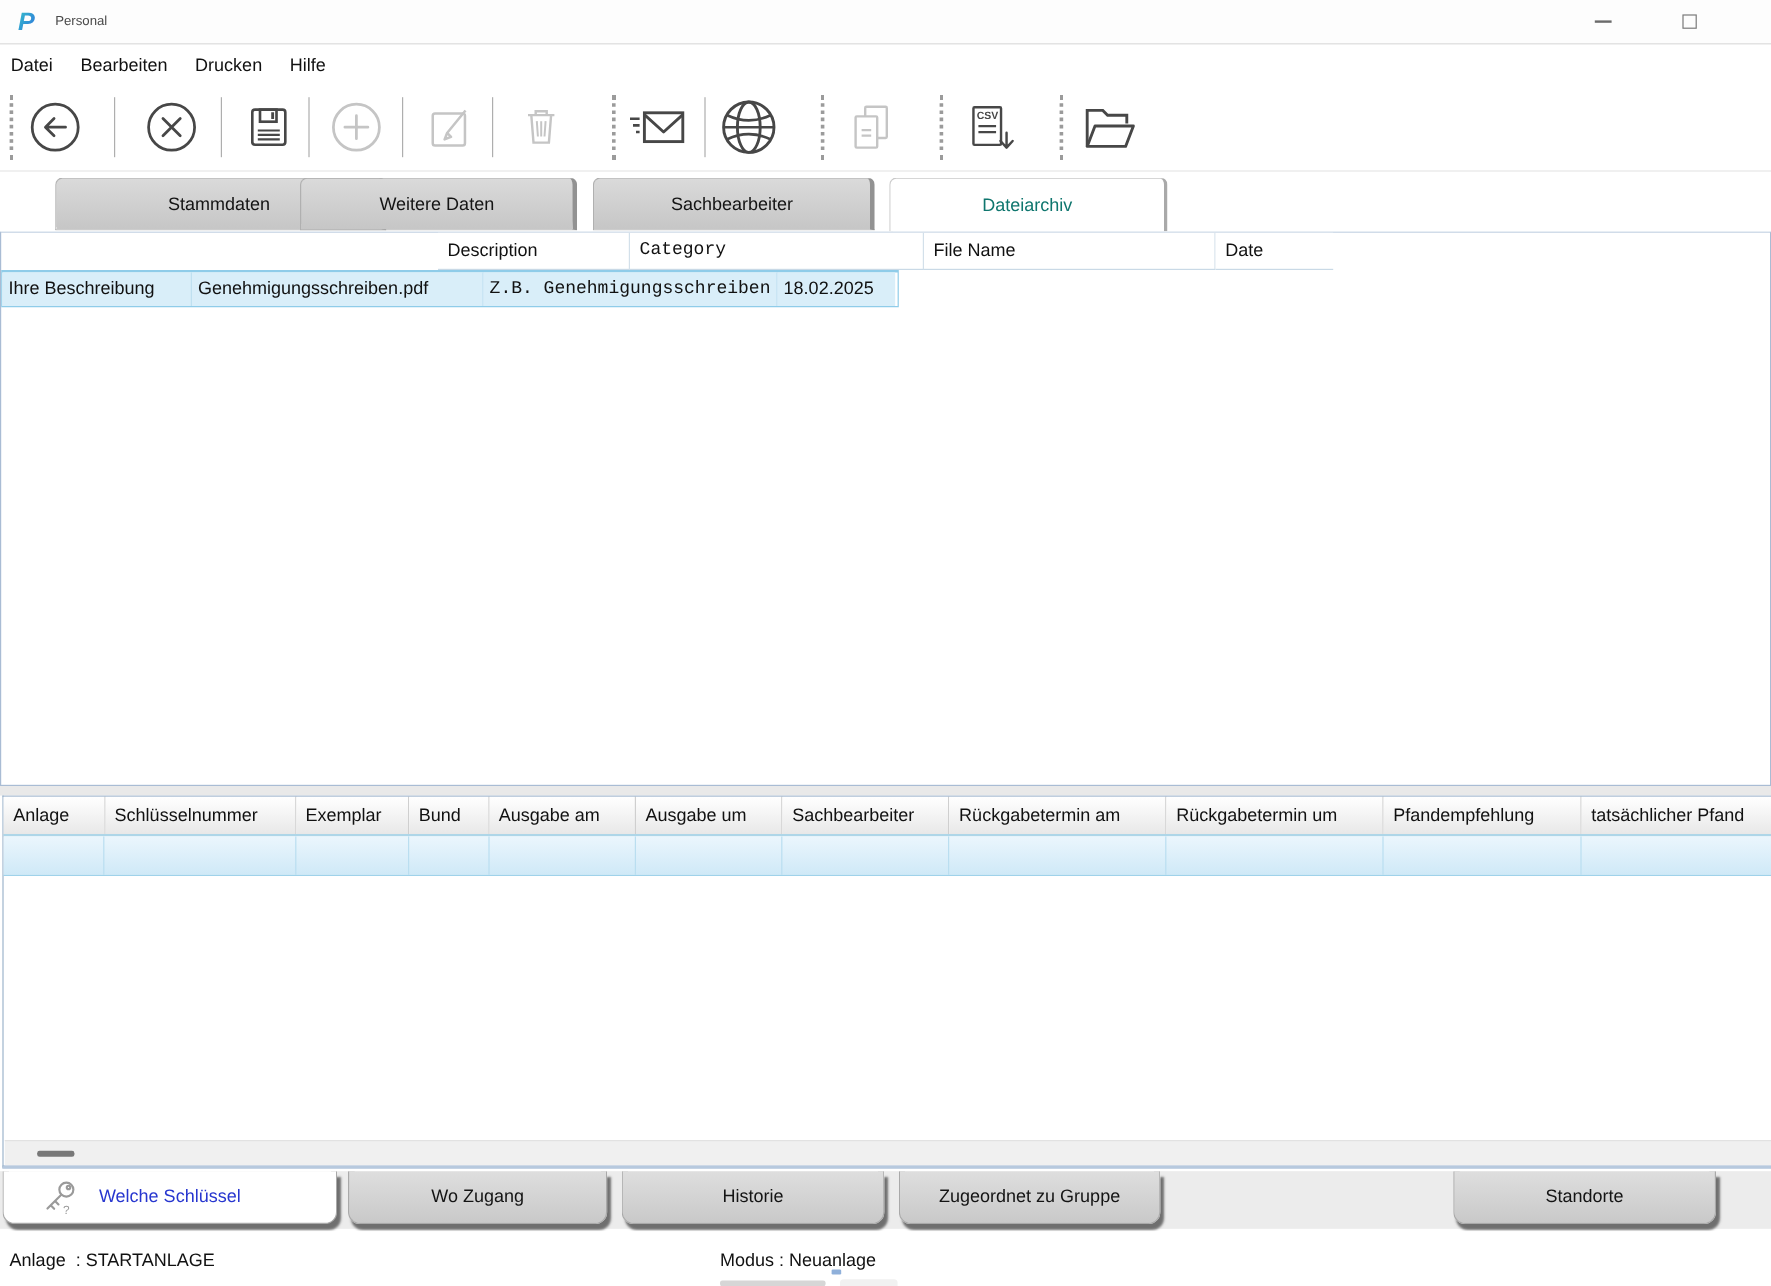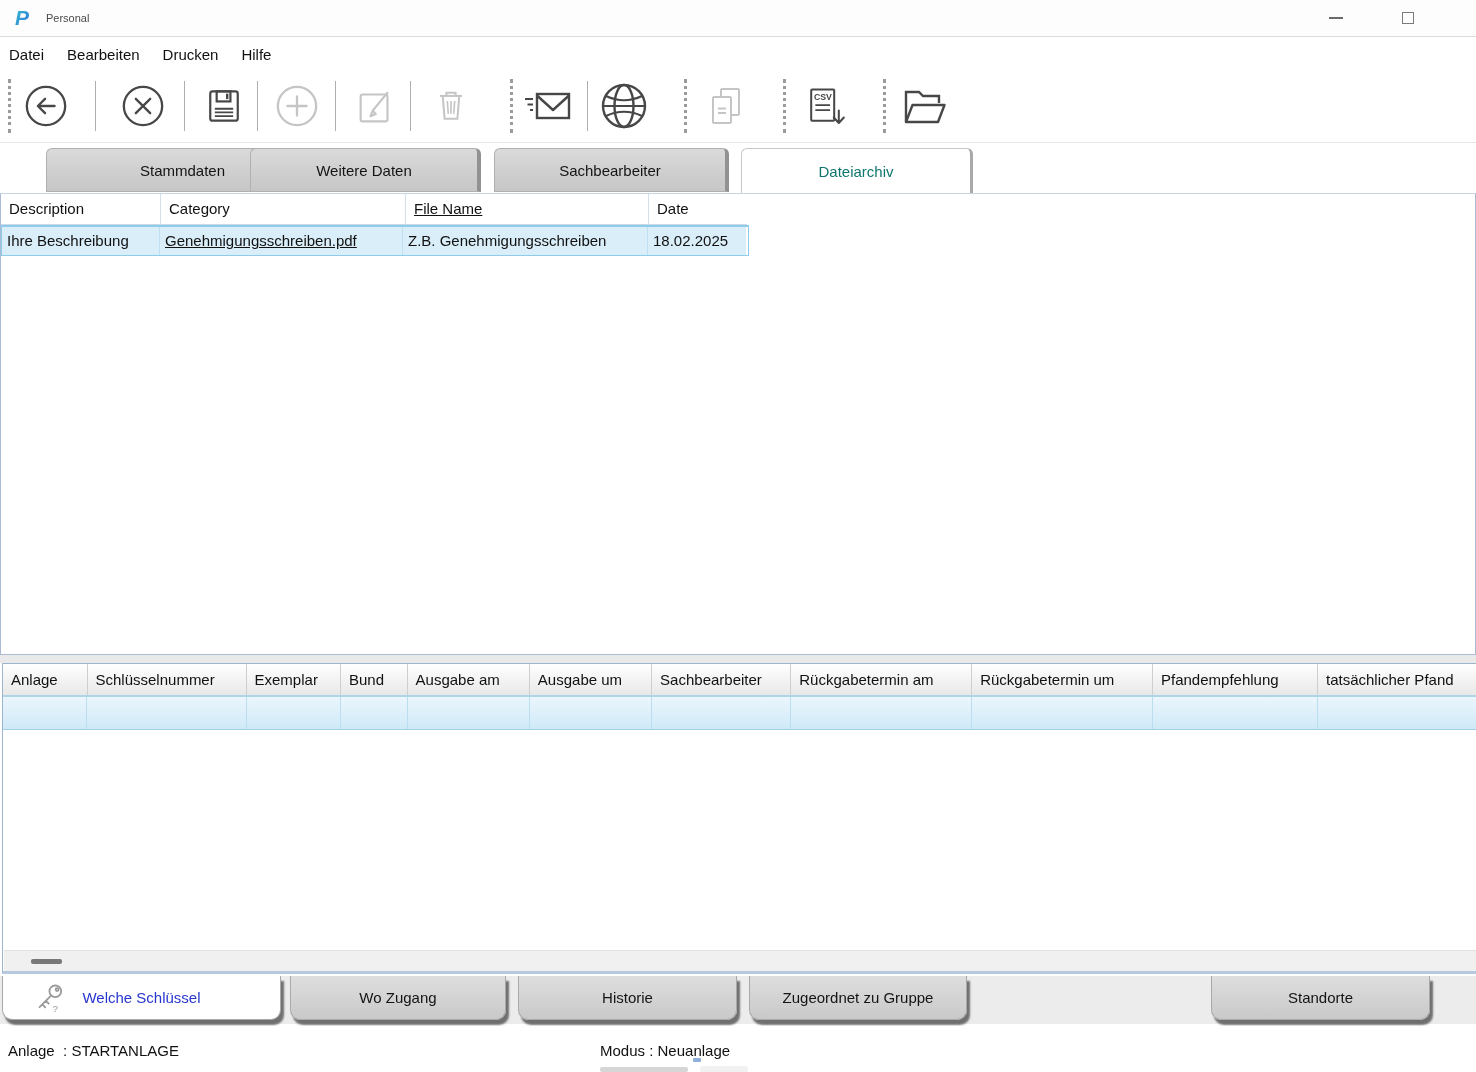--- a/index.html
+++ b/index.html
@@ -48,27 +48,27 @@
   .tab.active { background:#ffffff; color:#0f766e; border:1px solid #c9c9c9;
     border-right:3px solid #a9a9a9; border-bottom:none; height:45px; }
   .tab1 { left:5px;   width:276px;margin-left:41px; }
   .tab2 { left:250px; width:231px; }
   .tab3 { left:494px; width:235px; }
   .tab4 { left:741px; width:232px; }
 
   
   .upper-panel { position:absolute; top:193px; left:0; width:1476px; height:462px;
     background:#fff; border:1px solid #a9bcd4; border-top:1px solid #c6d4e4; }
-  .ft-header { display:flex; height:31px; }
+  .ft-header { display:flex; height:31px;justify-content:center; }
   .ft-hcell { border-right:1px solid #d3e0ea; border-bottom:1px solid #c9d9e6;
     padding-left:8px; line-height:30px; white-space:nowrap; overflow:hidden; background:#fff; }
   .ft-rowwrap { width:748px; border:1px solid #8fcce9; border-top-width:2px; display:flex; height:31px; }
   .ft-cell { background:#d9eef9; border-right:1px solid #bfe0f0; padding-left:5px;
     line-height:28px; white-space:nowrap; overflow:hidden; }
-  .fc0 { width:160px; } .fc1 { width:245px; } .fc2 { width:243px;text-decoration:underline; } .fc3 { width:98px; border-right:none; }
+  .fc0 { width:160px; } .fc1 { width:245px;font-family:Liberation Mono, monospace; } .fc2 { width:243px; } .fc3 { width:98px; border-right:none; }
   .ft-rowwrap .fc0 { width:158px; }
 
   
   .panel-gap { position:absolute; top:655px; left:0; right:0; height:8px; background:#e9e9e9; }
 
   
   .lower-panel { position:absolute; top:663px; left:2px; width:1476px; height:311px;
     background:#fff; border:1px solid #9db4cc; border-bottom:3px solid #b7c9de; }
   .kt-header { display:flex; height:33px; border-bottom:2px solid #aed6e8; }
   .kt-hcell { background:linear-gradient(#ffffff,#e8e8e8); border-right:1px solid #cfcfcf;

